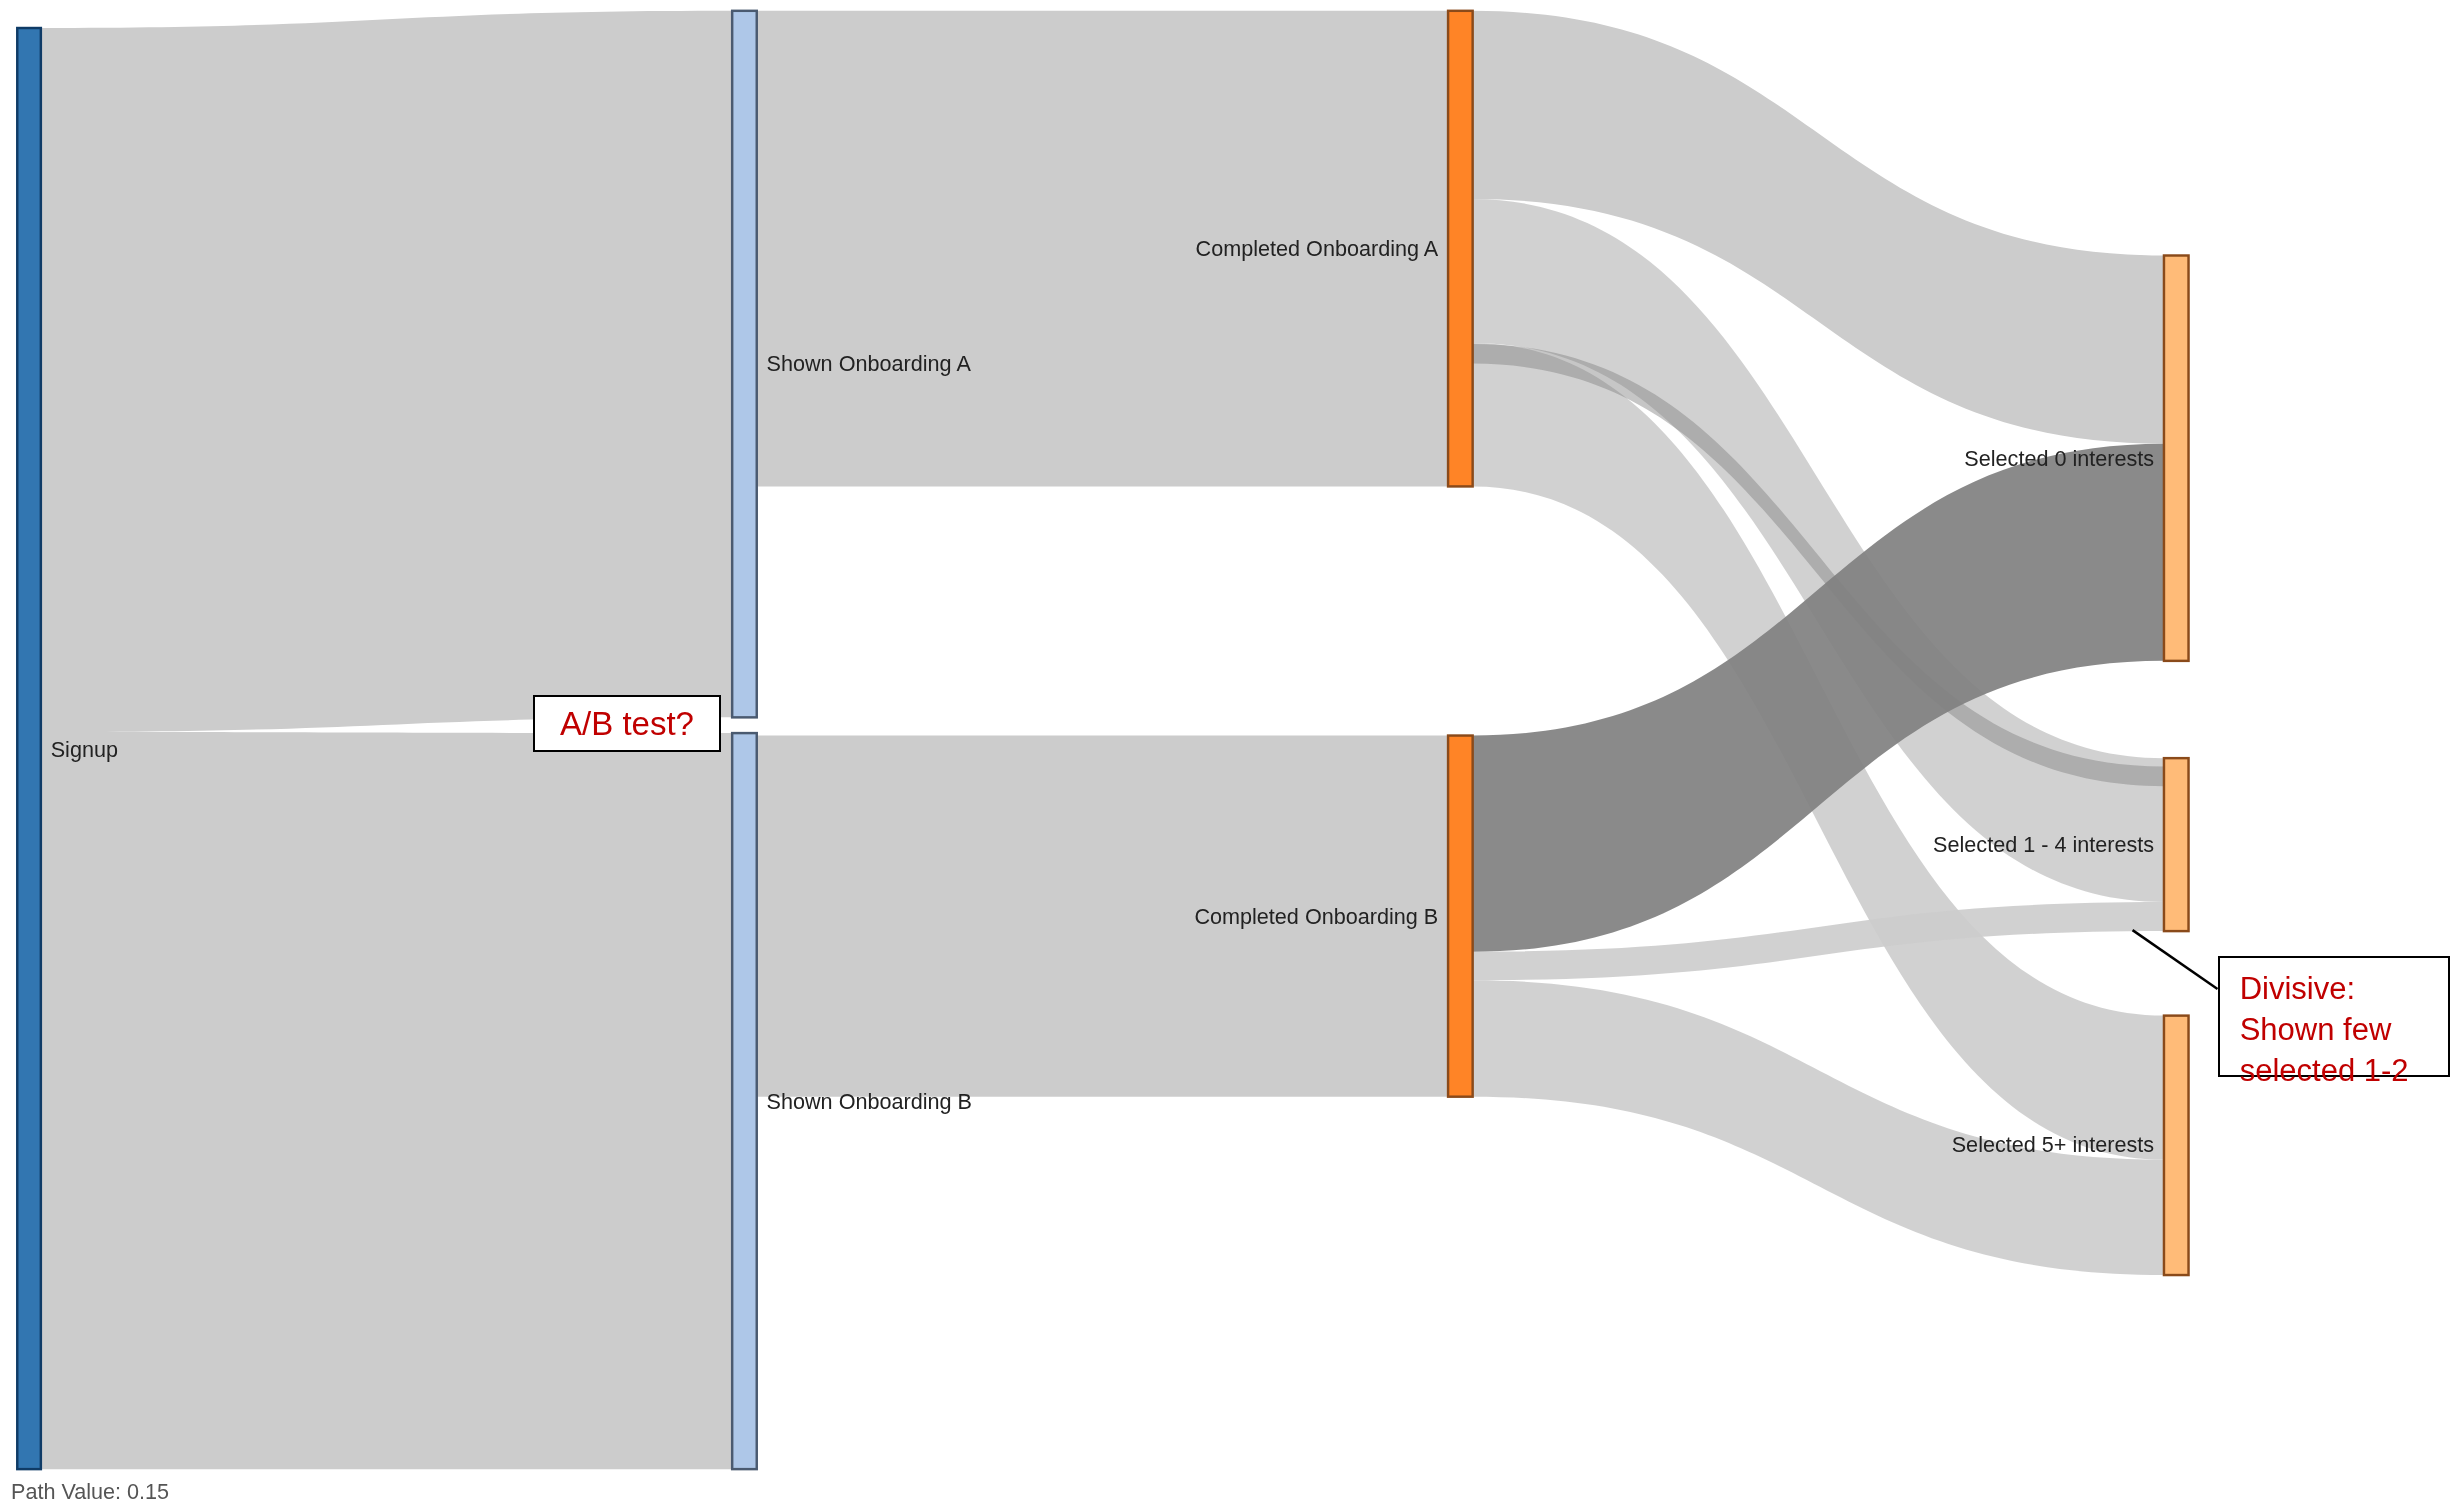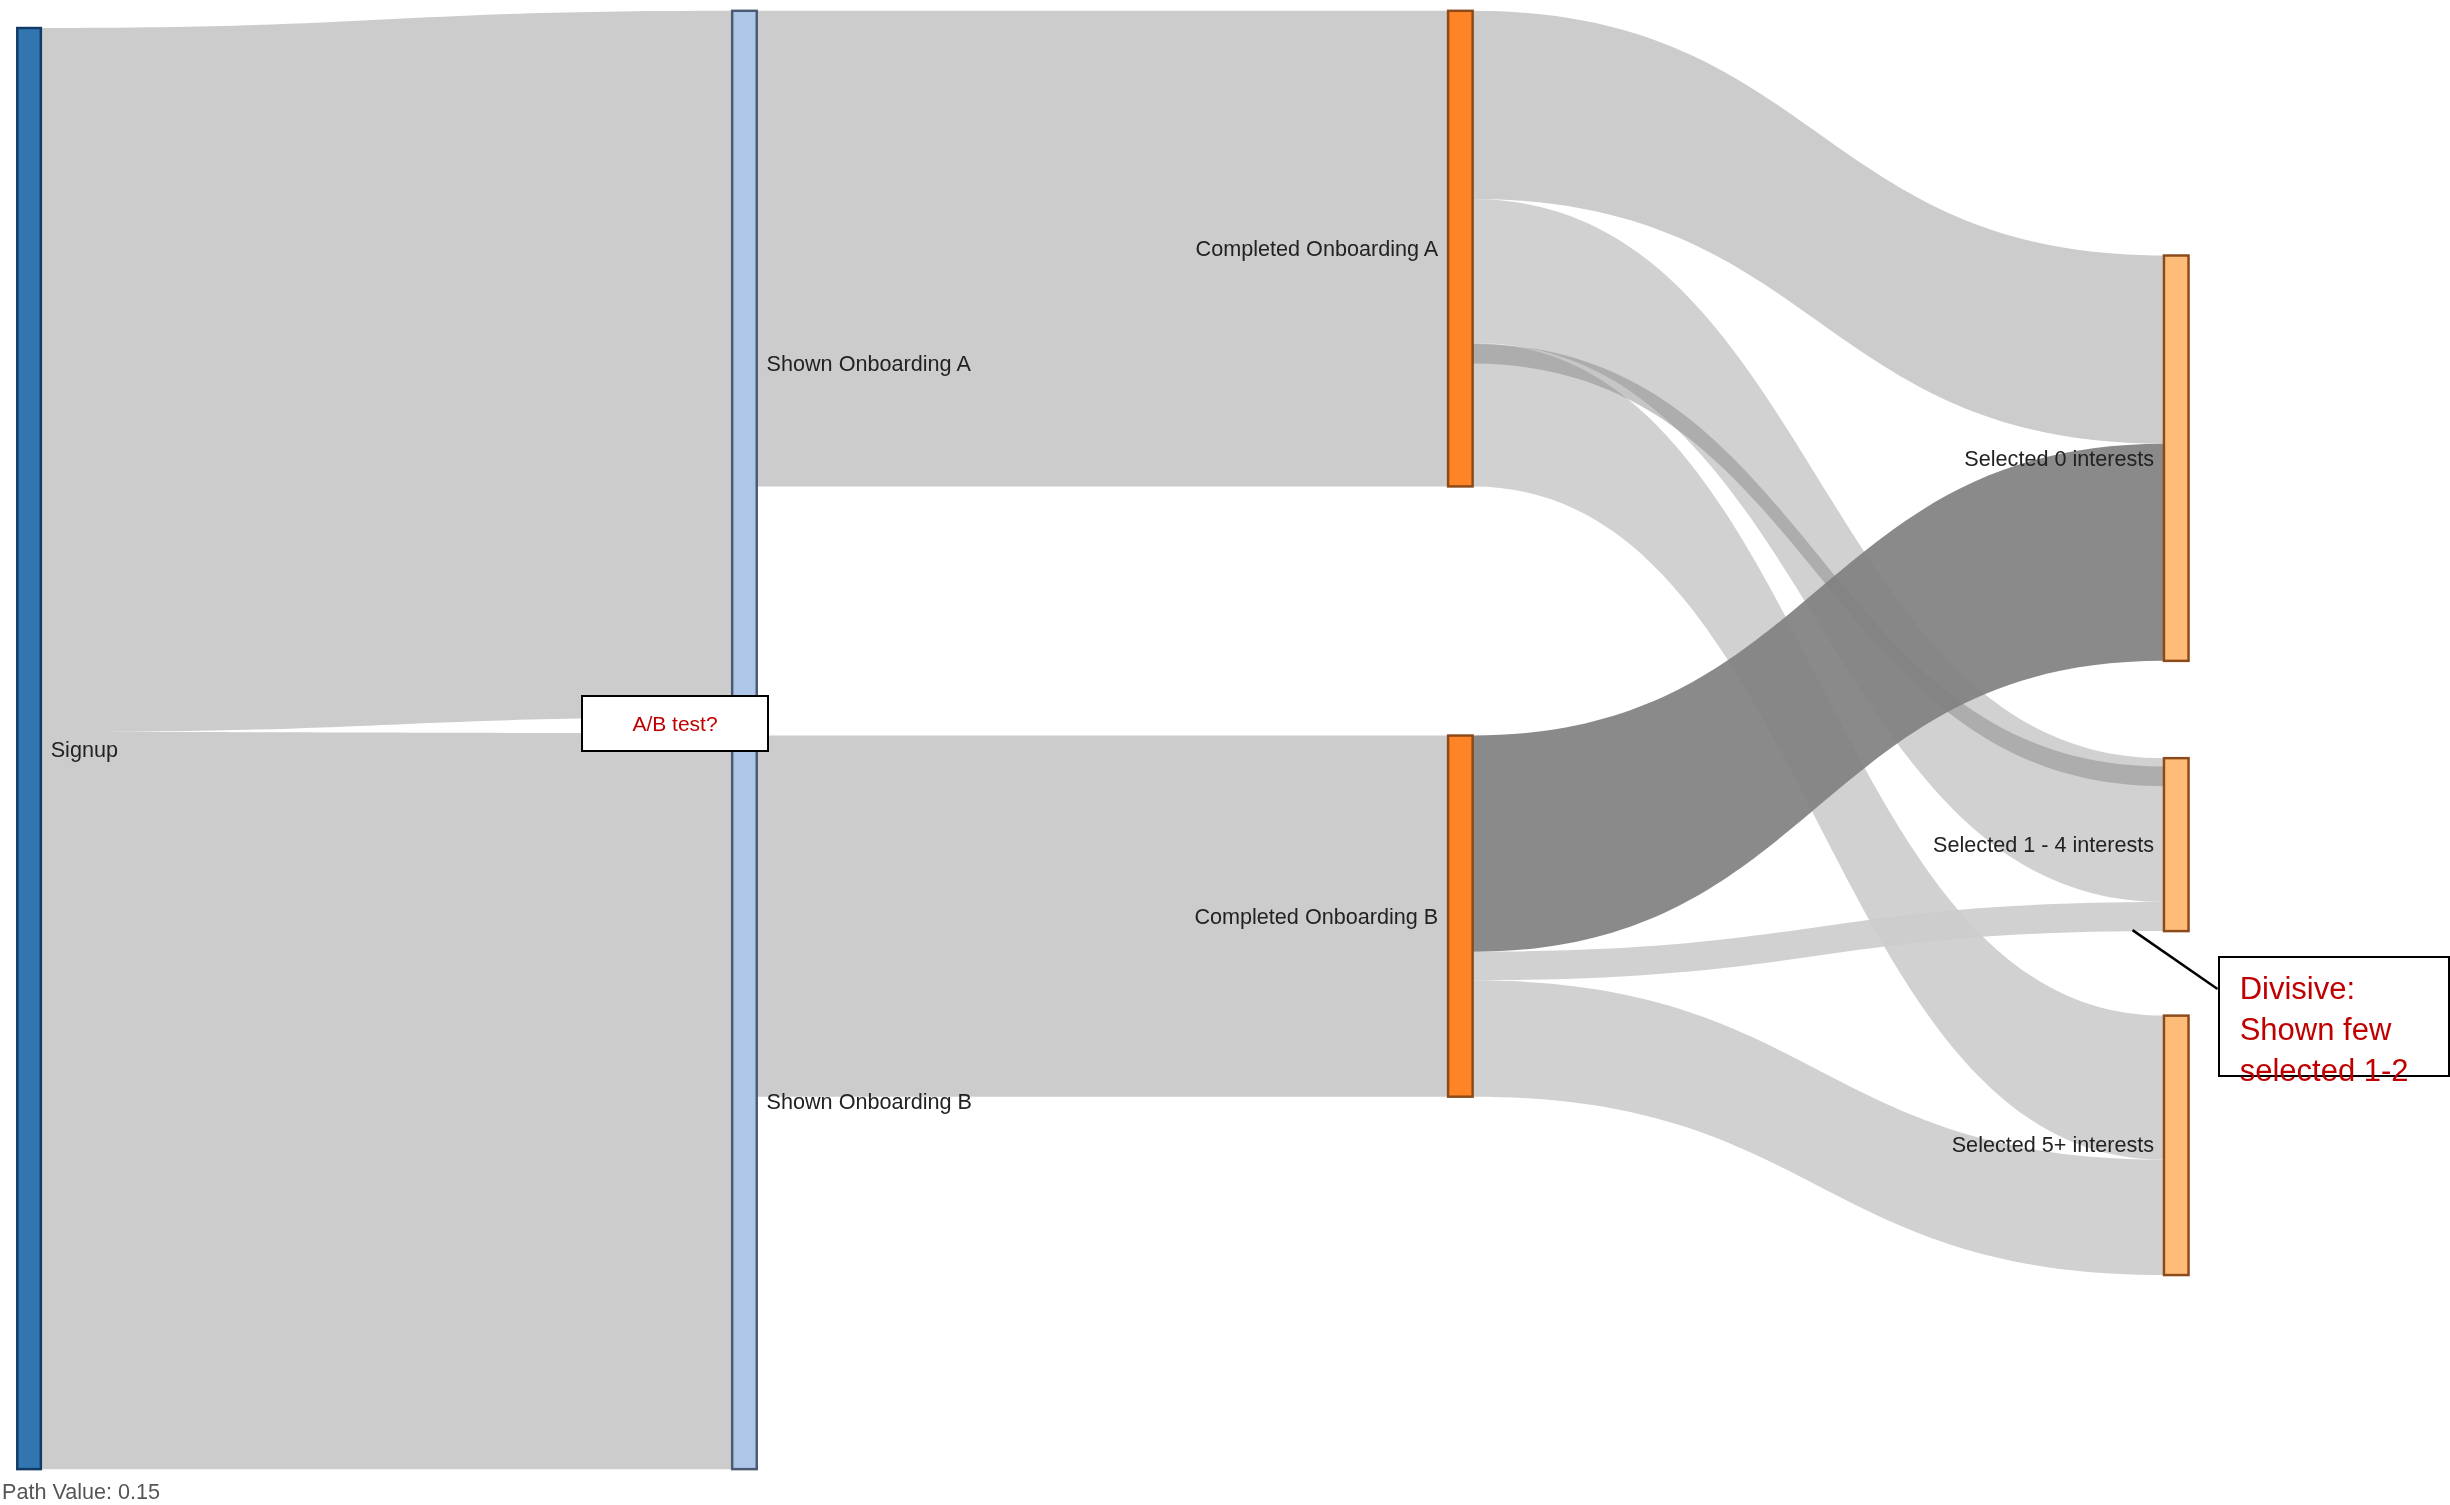--- a/index.html
+++ b/index.html
@@ -2,25 +2,25 @@
 <html style="font-size:7.9px"><head>
 <meta charset="utf-8">
 <style>
   html, body { margin: 0; padding: 0; background: #ffffff; }
   body { width: 2450px; height: 1505px; position: relative; overflow: hidden;
          font-family: "Liberation Sans", "DejaVu Sans", sans-serif; }
   #sankey { position: absolute; left: 0; top: 0; }
   .node-label { font-size: 44px; fill: #222222; }
   .annot-box { position: absolute; background: #ffffff; border: 2.9px solid #000000; box-sizing: border-box;
                color: #c00000; font-family: "Liberation Sans", "DejaVu Sans", sans-serif; }
-  #ab-annot { left: 533px; top: 695px; width: 188px; height: 57px; font-size: 21px;
-              display: flex; align-items: center; justify-content: center; margin-left: 48px; }
+  #ab-annot { left: 533px; top: 695px; width: 188px; height: 57px; font-size: 33px;
+              display: flex; align-items: center; justify-content: center; }
   #div-annot { left: 2218px; top: 956px; width: 232px; height: 121px; font-size: 31px; line-height: 41px;
                padding: 9.8px 0 0 19.7px; }
-  #path-value { position: absolute; left: 2px; top: 1479px; font-size: 21.6px; color: #555555; }
+  #path-value { position: absolute; left: 11px; top: 1479px; font-size: 21.6px; color: #555555; }
 </style>
 </head>
 <body>
 
 <svg id="sankey" width="2450" height="1505" viewBox="0 0 4986 3063">
 
   <path fill="#cccccc" d="M83,57 C786,57 786,22 1490,22 L1490,1460 C786,1460 786,1490 83,1490 Z"></path>
   <path fill="#cccccc" d="M83,1490 C786,1490 786,1492 1490,1492 L1490,2990 C786,2990 786,2990 83,2990 Z"></path>
 
   <path fill="#cccccc" d="M1540,22 C2243,22 2243,22 2947,22 L2947,990 C2243,990 2243,990 1540,990 Z"></path>

